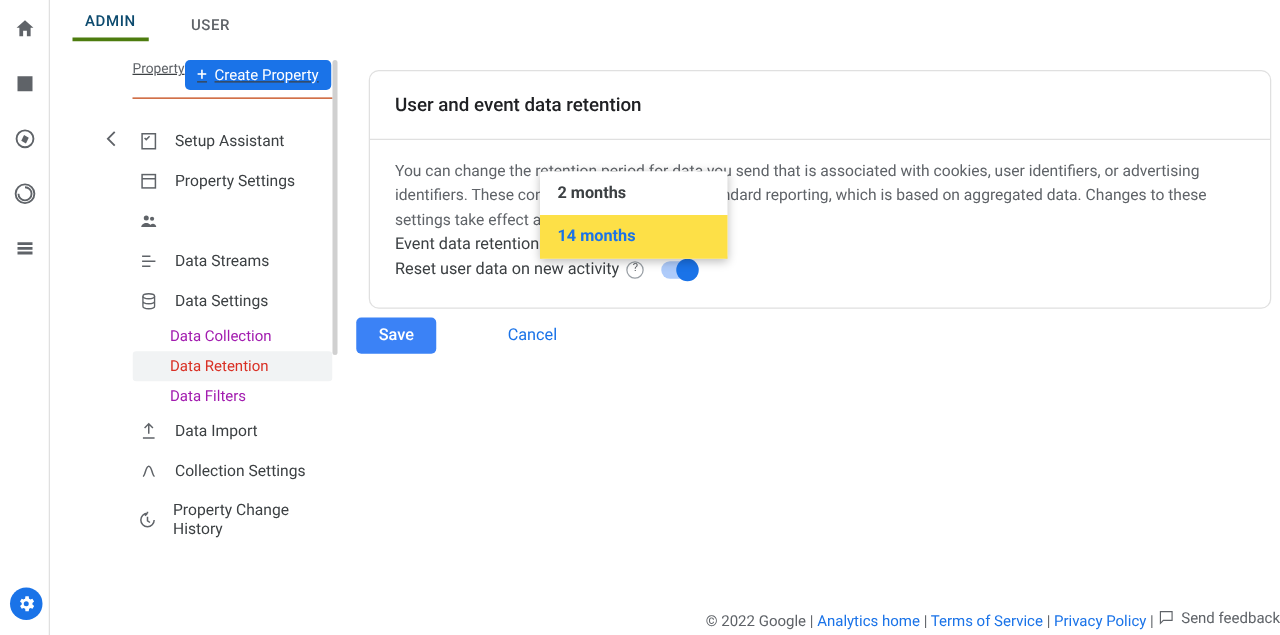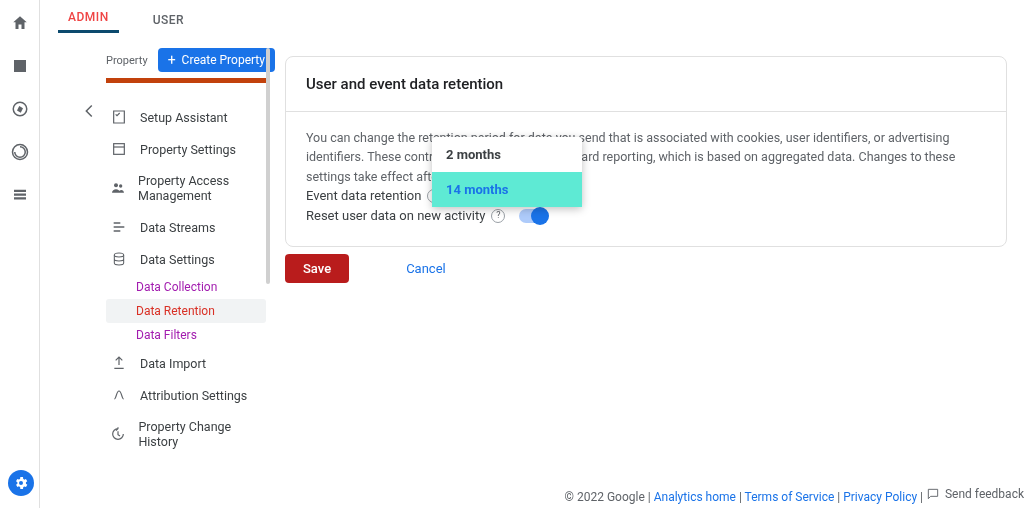--- a/index.html
+++ b/index.html
@@ -44,27 +44,27 @@
   }
   .tab {
     font-size: 12px;
     font-weight: 500;
     letter-spacing: 0.5px;
     color: #5f6368;
     padding: 8px 10px 6px;
     cursor: pointer;
   }
   .tab.active {
-    color: #ef4444;
-    border-bottom: 3px solid #0c4a6e;
+    color: #0c4a6e;
+    border-bottom: 3px solid #4d7c0f;
   }
   .subheader {
     position: absolute;
     left: 106px; top: 48px;
-    display: flex; align-items: center; gap: 10px;
+    display: flex; gap: 0; text-decoration: underline;
   }
   .subheader-label { font-size: 11px; color: #5f6368; }
   .create-btn {
     background: #1a73e8;
     color: #fff;
     border-radius: 4px;
     padding: 5px 10px;
     font-size: 12px;
     display: flex; align-items: center; gap: 6px;
     cursor: pointer;
@@ -75,21 +75,21 @@
     left: 78px; top: 100px;
     width: 22px; height: 22px;
     display: flex; align-items: center; justify-content: center;
     cursor: pointer;
   }
   .backarrow svg { width: 18px; height: 18px; fill: #5f6368; }
   .sidenav {
     position: absolute;
     left: 106px; top: 78px;
     width: 160px;
-    border-top: 5px solid #c2410c;
+    border-top: 1px solid #c2410c;
     padding-top: 18px;
     bottom: 30px;
     overflow: hidden;
   }
   .side-item {
     display: flex; align-items: center; gap: 12px;
     padding: 8px 4px;
     font-size: 12.5px;
     color: #3c4043;
     cursor: pointer;
@@ -105,21 +105,21 @@
   .side-sub.active { color: #d93025; background: #f1f3f4; border-radius: 3px; }
   .vscroll {
     position: absolute;
     left: 266px; top: 48px;
     width: 4px; height: 236px;
     background: #d0d0d0;
     border-radius: 2px;
   }
   .card {
     position: absolute;
-    left: 285px; top: 56px;
+    left: 295px; top: 56px;
     width: 722px;
     border: 1px solid #e0e0e0;
     border-radius: 8px;
     background: #fff;
   }
   .card-header {
     padding: 18px 20px;
     font-size: 15px;
     font-weight: 500;
     color: #202124;
@@ -156,30 +156,30 @@
     z-index: 20;
     font-weight: bold;
   }
   .dropdown-menu .opt {
     padding: 10px 14px;
     font-size: 13px;
     color: #3c4043;
     cursor: pointer;
   }
   .dropdown-menu .opt.sel {
-    background: #5eead4;
+    background: #fde047;
     color: #1a73e8;
   }
   .action-row {
     position: absolute;
     left: 285px; top: 254px;
     display: flex; align-items: center; gap: 16px;
   }
   .save-btn {
-    background: #b91c1c; color: #fff;
+    background: #3b82f6; color: #fff;
     padding: 7px 18px; border-radius: 4px;
     font-size: 13px; font-weight: 500; cursor: pointer;
   }
   .cancel-link { color: #1a73e8; font-size: 13px; cursor: pointer; margin-left: 41px; }
   .footer {
     position: absolute;
     left: 40px; right: 0; bottom: 4px;
     text-align: right;
     font-size: 12px;
     color: #5f6368;
@@ -254,21 +254,20 @@
     <span>Property Settings</span>
   </div>
   <div class="side-item">
     <span class="icon">
         <svg viewBox="0 0 24 24">
           <circle cx="9" cy="8" r="3"></circle>
           <circle cx="16" cy="9" r="2.5"></circle>
           <path d="M3 19c0-3 3-5 6-5s6 2 6 5zM13 19c0-2 2-4 4-4s4 2 4 4z"></path>
         </svg>
       </span>
-    <span>Property Access Management</span>
   </div>
   <div class="side-item">
     <span class="icon">
         <svg viewBox="0 0 24 24">
           <path d="M4 6h10M4 12h16M4 18h10" stroke="#5f6368" stroke-width="2" fill="none"></path>
         </svg>
       </span>
     <span>Data Streams</span>
   </div>
   <div class="side-item">
@@ -290,21 +289,21 @@
         </svg>
       </span>
     <span>Data Import</span>
   </div>
   <div class="side-item">
     <span class="icon">
         <svg viewBox="0 0 24 24">
           <path d="M5 18c3 0 3-12 7-12s4 12 7 12" fill="none" stroke="#5f6368" stroke-width="1.8"></path>
         </svg>
       </span>
-    <span>Attribution Settings</span>
+    <span>Collection Settings</span>
   </div>
   <div class="side-item">
     <span class="icon">
         <svg viewBox="0 0 24 24">
           <path d="M12 4a8 8 0 108 8M12 4V2M12 4l-3 3M12 8v5l3 2" fill="none" stroke="#5f6368" stroke-width="1.8"></path>
         </svg>
       </span>
     <span>Property Change History</span>
   </div>
 </div>

